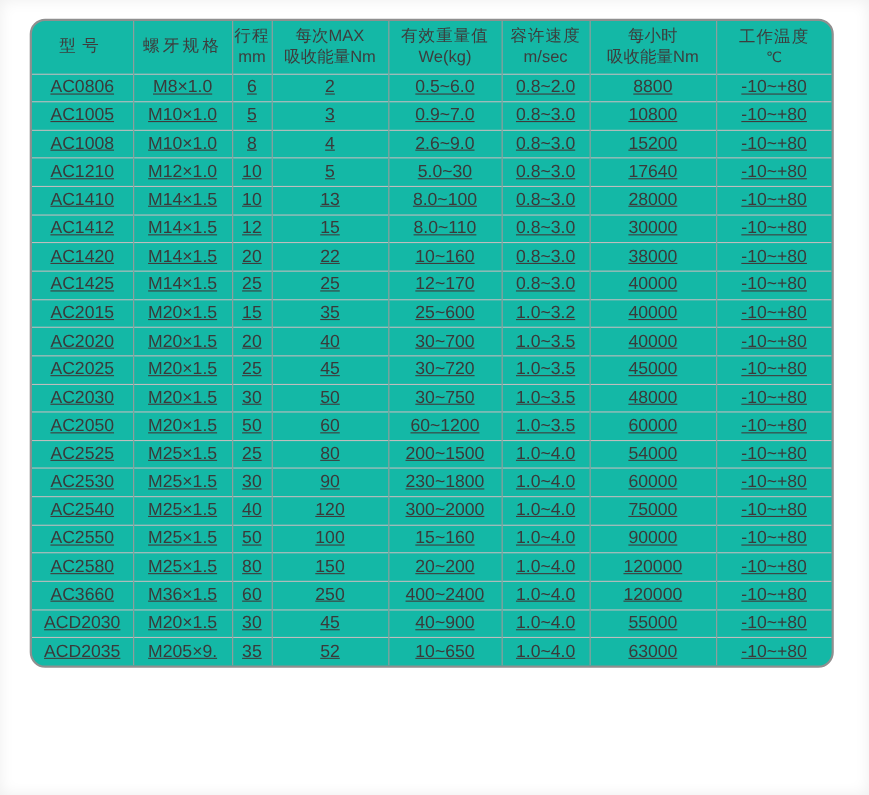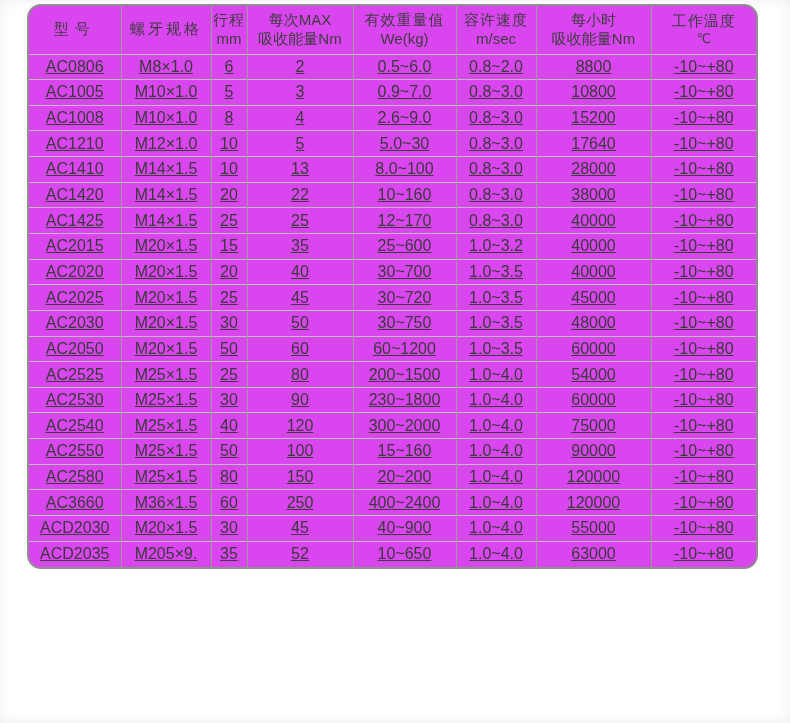--- a/index.html
+++ b/index.html
@@ -12,25 +12,25 @@
     position: relative;
     background: #ffffff;
     box-shadow: inset 0 0 14px rgba(0,0,0,0.07);
     font-family: "Liberation Sans", "DejaVu Sans", sans-serif;
     color: #3d3d3d;
     overflow: hidden;
   }
   .table-wrap {
     position: absolute;
     left: 27px;
-    top: 4px;
+    top: 17px;
     border: 2px solid #8f8f8f;
     border-radius: 14px;
     overflow: hidden;
-    background: #d946ef;
+    background: #14b8a6;
   }
   table.spec-table {
     border-collapse: collapse;
     table-layout: fixed;
     width: 727px;
   }
   .spec-table th, .spec-table td {
     padding: 0;
     text-align: center;
     vertical-align: middle;
@@ -160,20 +160,30 @@
           <td data-name="table-cell">AC1410</td>
           <td data-name="table-cell">M14×1.5</td>
           <td data-name="table-cell">10</td>
           <td data-name="table-cell">13</td>
           <td data-name="table-cell">8.0~100</td>
           <td data-name="table-cell">0.8~3.0</td>
           <td data-name="table-cell">28000</td>
           <td data-name="table-cell">-10~+80</td>
         </tr>
         <tr data-name="table-row">
+          <td data-name="table-cell">AC1412</td>
+          <td data-name="table-cell">M14×1.5</td>
+          <td data-name="table-cell">12</td>
+          <td data-name="table-cell">15</td>
+          <td data-name="table-cell">8.0~110</td>
+          <td data-name="table-cell">0.8~3.0</td>
+          <td data-name="table-cell">30000</td>
+          <td data-name="table-cell">-10~+80</td>
+        </tr>
+        <tr data-name="table-row">
           <td data-name="table-cell">AC1420</td>
           <td data-name="table-cell">M14×1.5</td>
           <td data-name="table-cell">20</td>
           <td data-name="table-cell">22</td>
           <td data-name="table-cell">10~160</td>
           <td data-name="table-cell">0.8~3.0</td>
           <td data-name="table-cell">38000</td>
           <td data-name="table-cell">-10~+80</td>
         </tr>
         <tr data-name="table-row">

